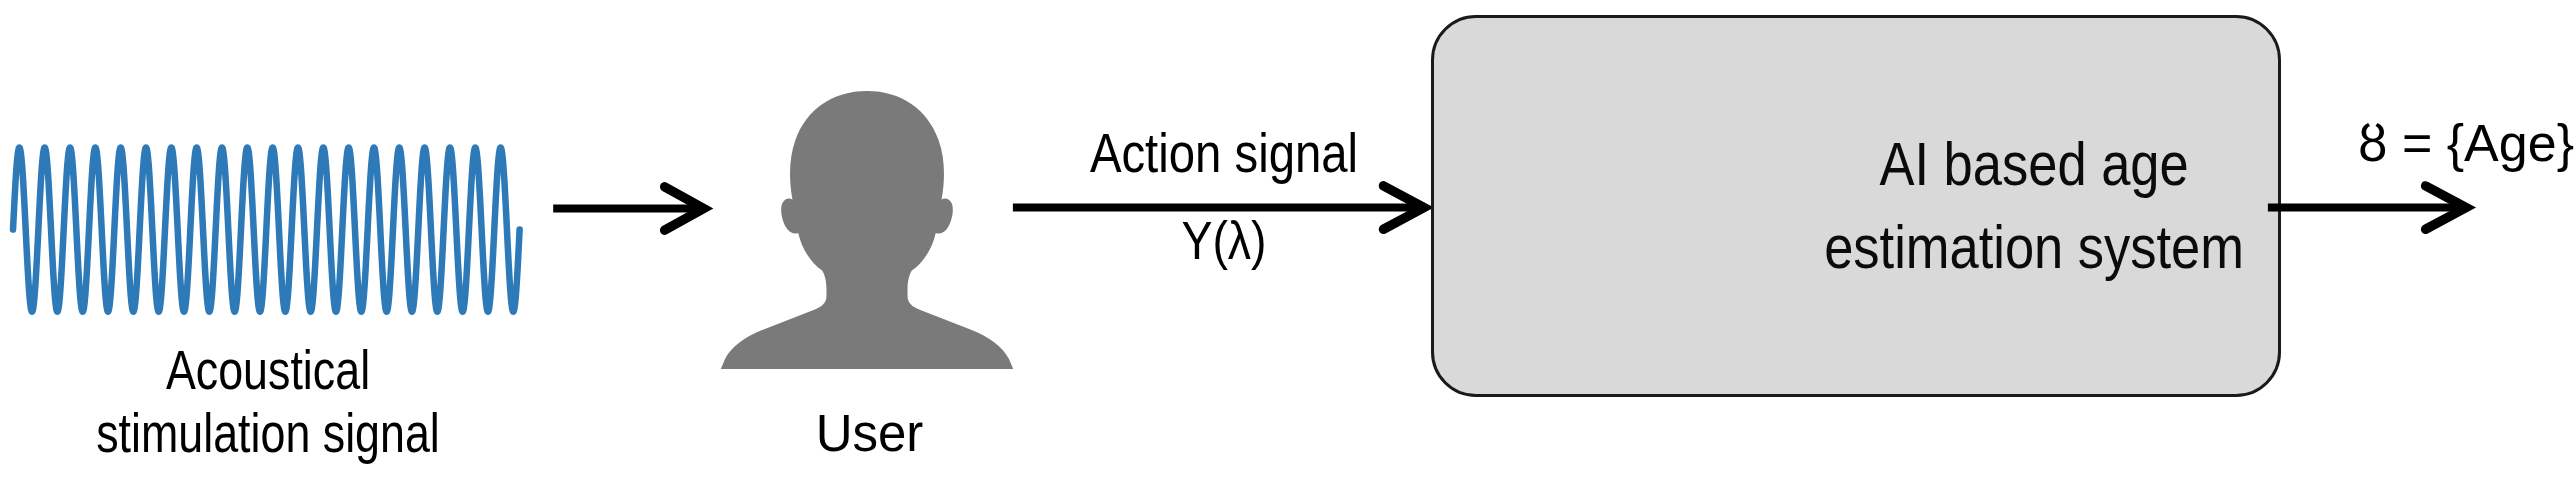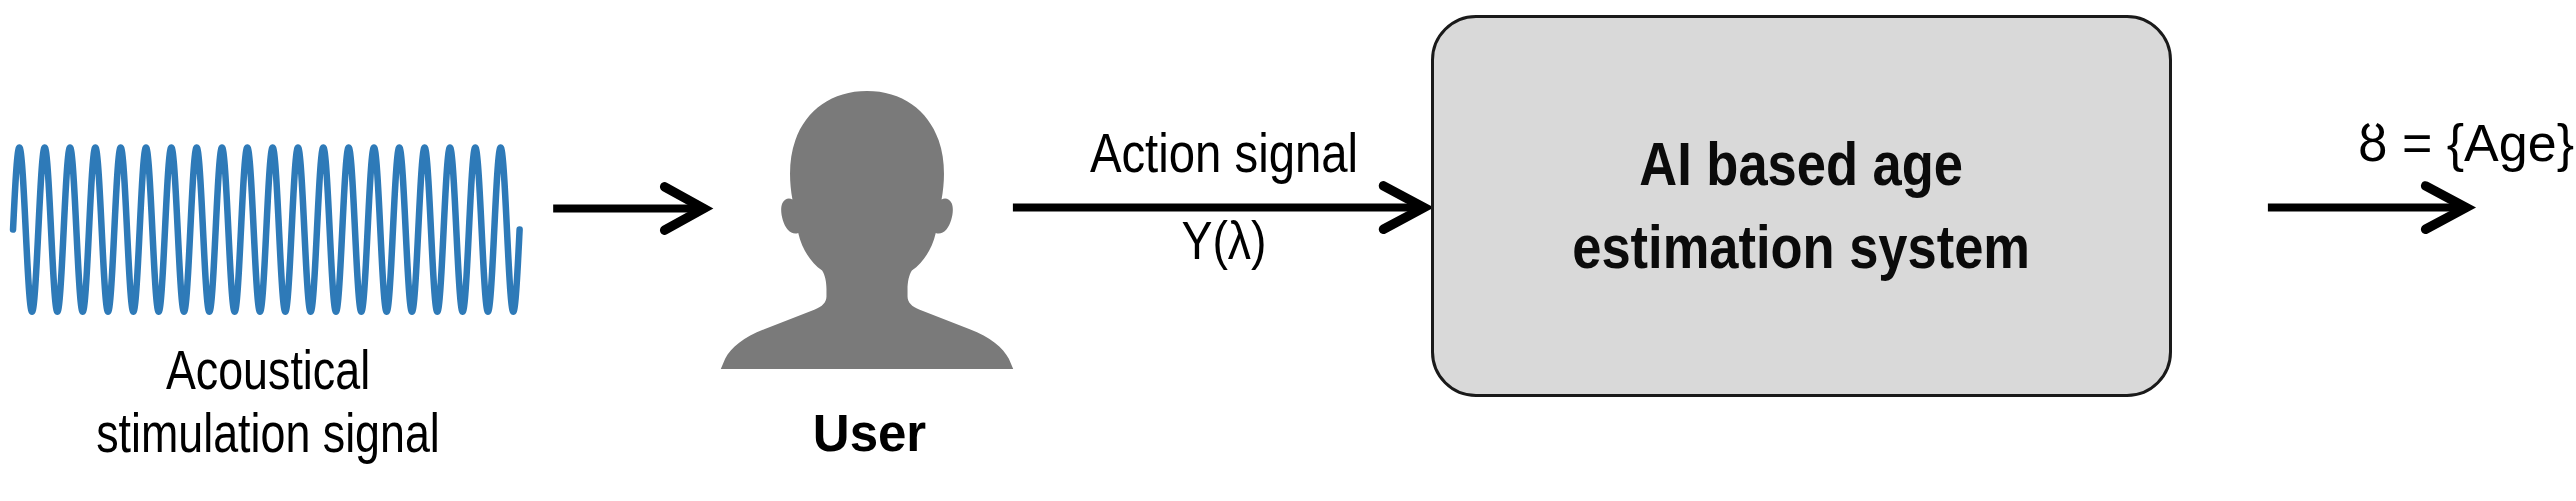--- a/index.html
+++ b/index.html
@@ -49,21 +49,21 @@
     transform: scaleX(0.80);
     transform-origin: 50% 0;
     letter-spacing: 0px;
   }
 
   #user-caption {
     left: 710px;
     top: 405px;
     width: 319px;
     font-size: 51px;
-    font-weight: 700;
+    font-weight: 400;
   }
 
   
   .arrow-svg { position: absolute; display: block; overflow: visible; }
 
   #arrow-one-wrap  { left: 550px;  top: 181px; width: 167px; height: 55px; }
   #arrow-two-wrap  { left: 1010px; top: 180px; width: 427px; height: 58px; }
   #arrow-three-wrap{ left: 2265px; top: 180px; width: 217px; height: 58px; }
 
   
@@ -93,30 +93,29 @@
     width: 290px;
     font-size: 52px;
     text-align: right;
     white-space: nowrap;
   }
 
   
   #system-box {
     left: 1431px;
     top: 14.5px;
-    width: 741px;
+    width: 850px;
     height: 382px;
     background: #d9d9d9;
     border: 3.6px solid #1a1a1a;
     border-radius: 45px;
     box-sizing: border-box;
     display: flex;
     align-items: center;
-    justify-content: center;
-    font-weight: bold;
+    justify-content: flex-end;
   }
   #system-box-label {
     color: #0b0b0b;
     font-size: 61px;
     line-height: 1.35;
     text-align: center;
     white-space: pre-line;
     transform: scaleX(0.86);
     transform-origin: 50% 50%;
   }

